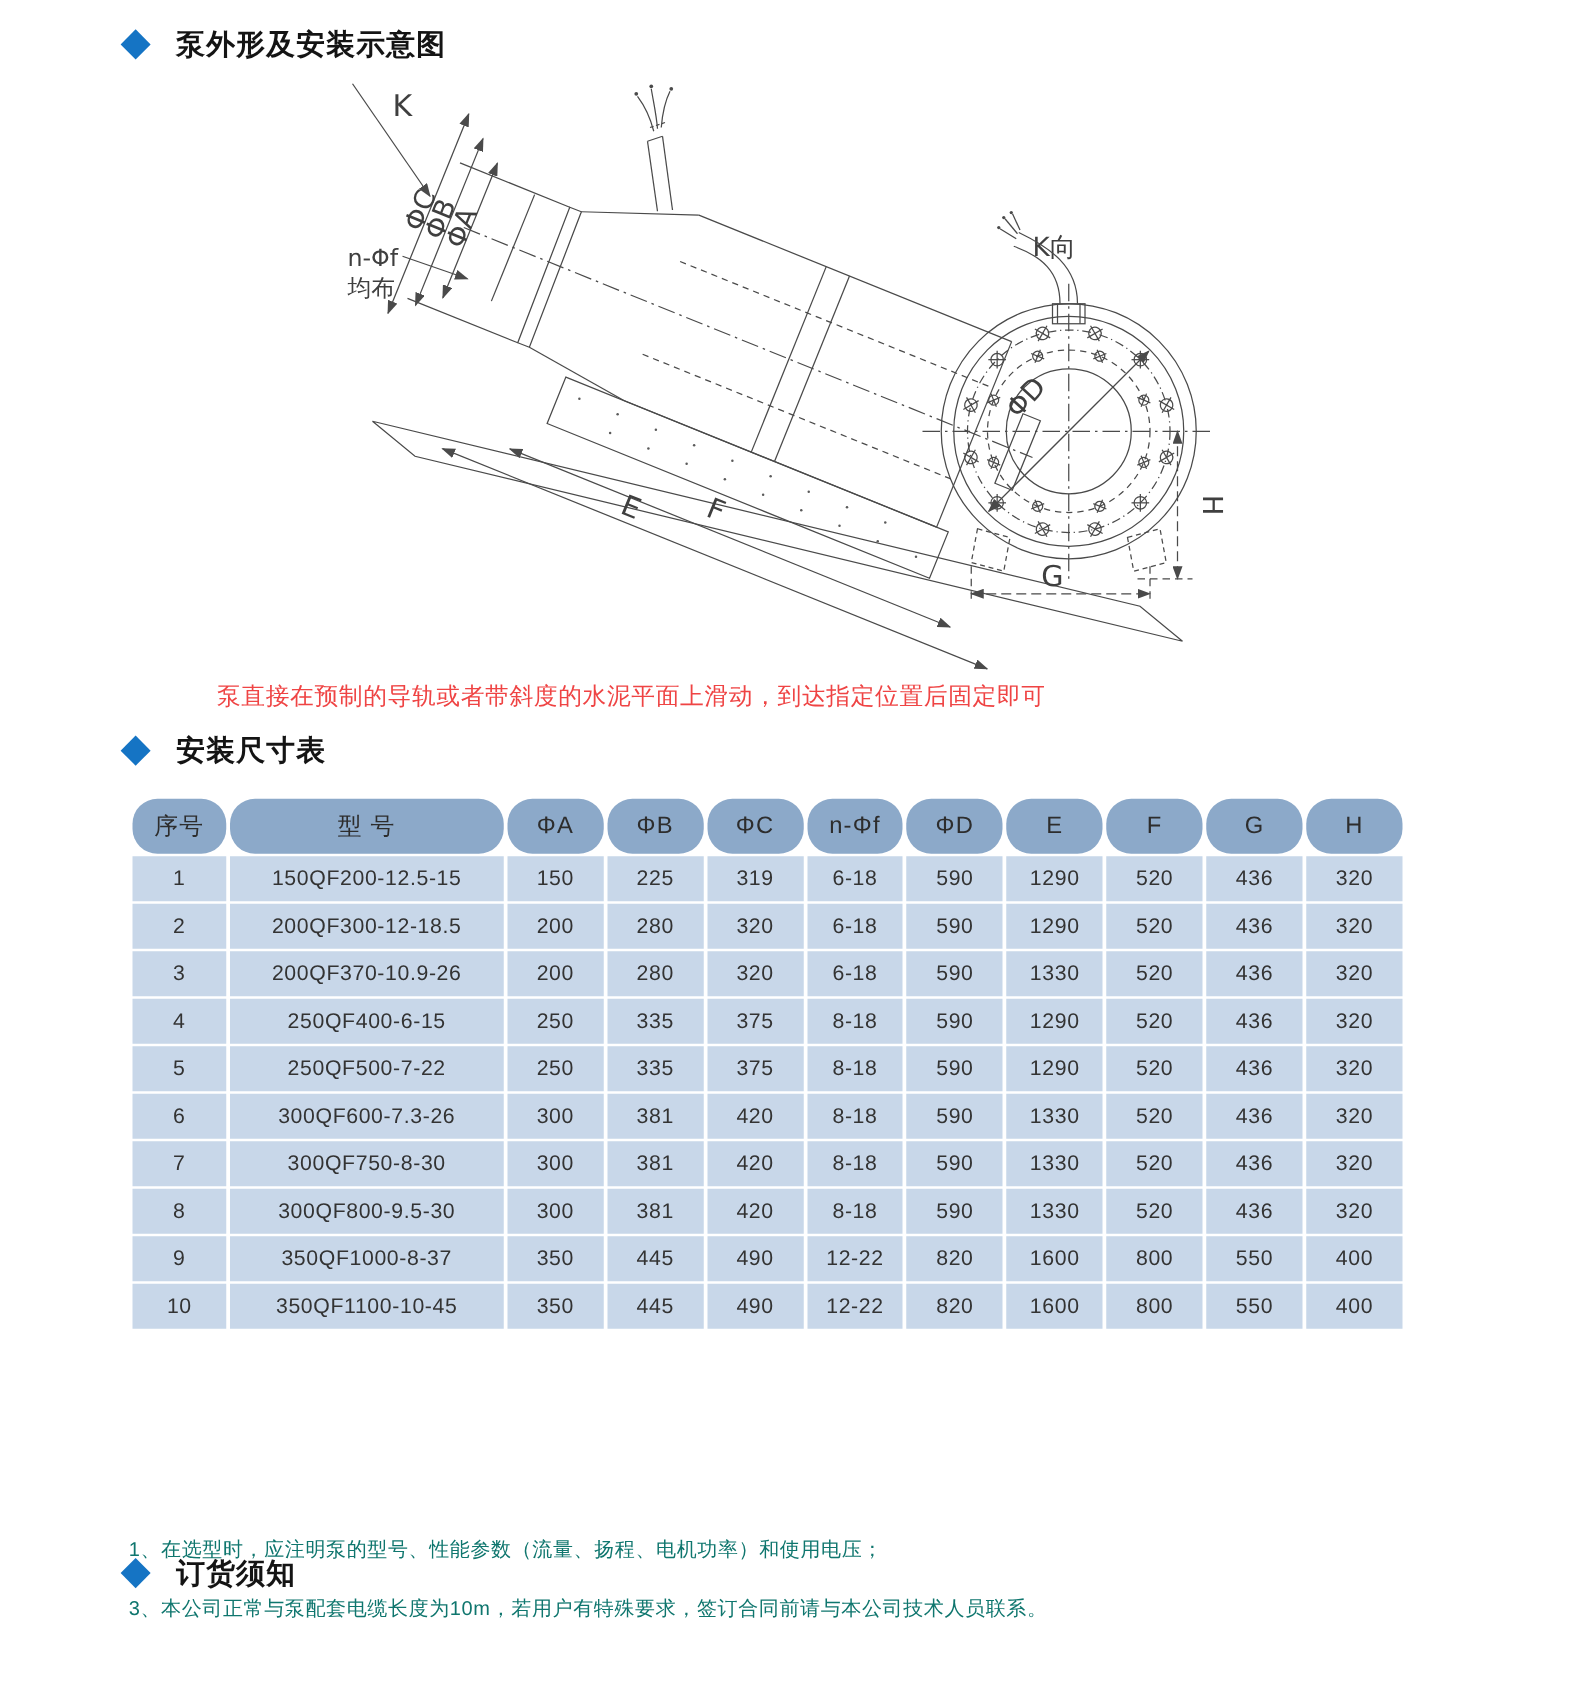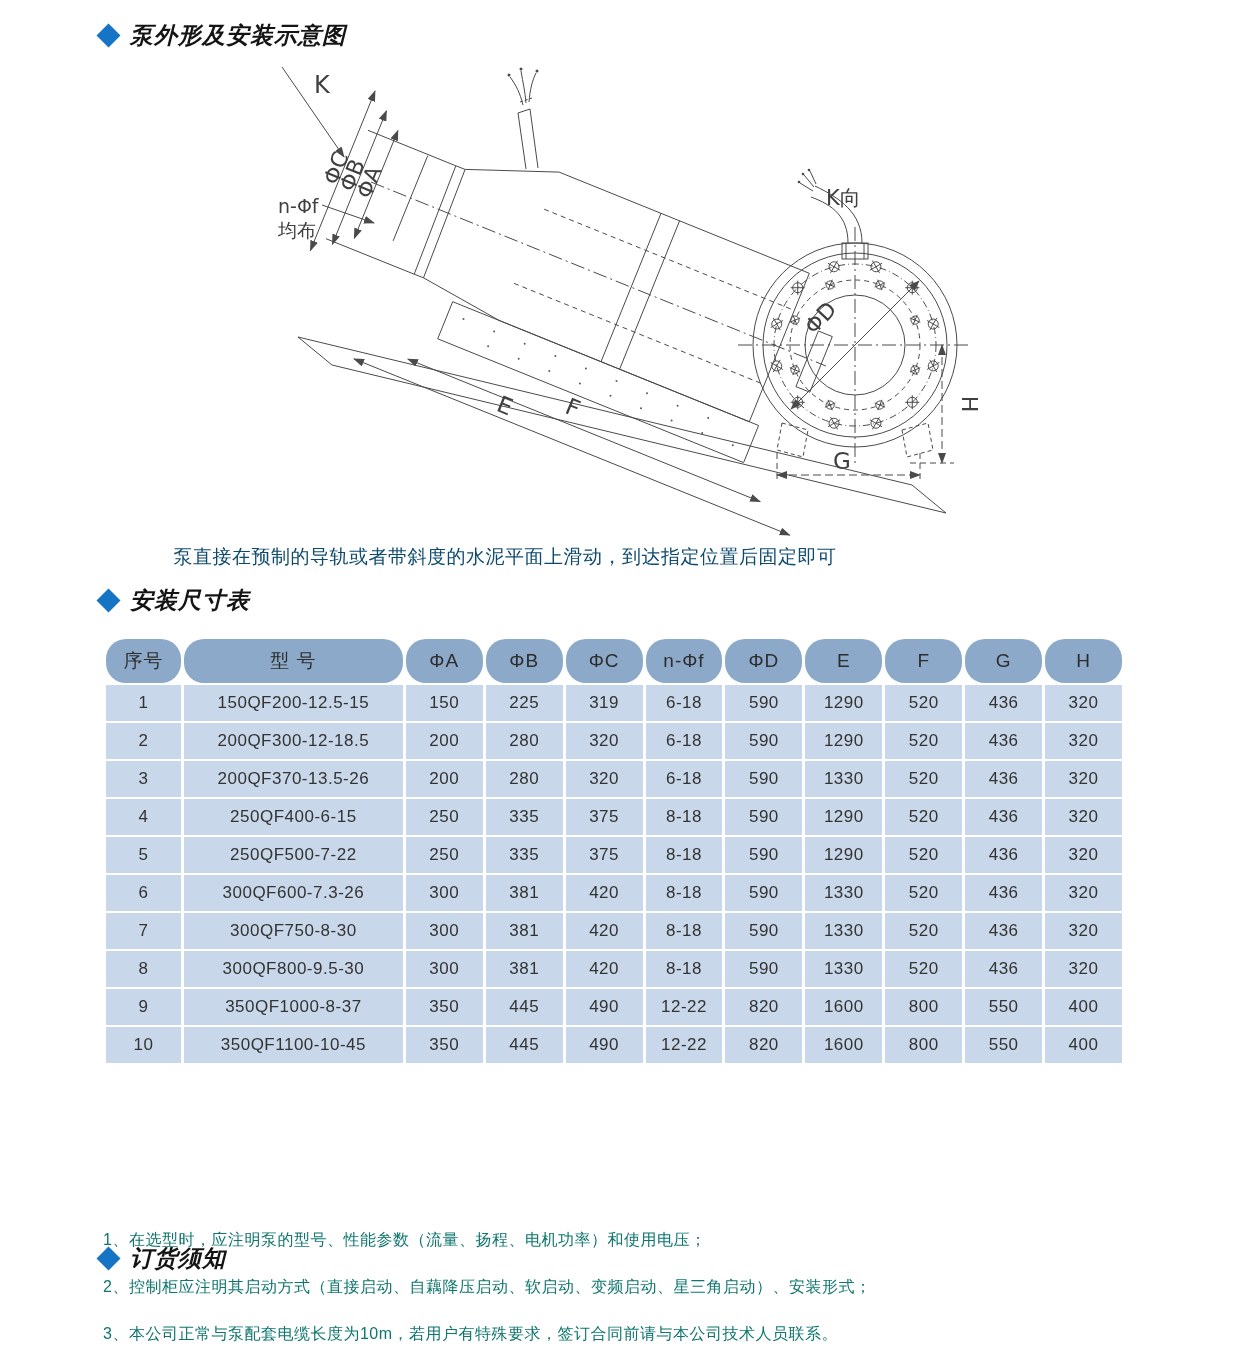--- a/index.html
+++ b/index.html
@@ -1,33 +1,33 @@
 <!DOCTYPE html>
 <html style="--accent: #1574c4; --th-bg: #8CA9C9; --td-bg: #C8D7E9;"><head>
 <meta charset="utf-8">
 <style>
   html,body{margin:0;padding:0;}
   body{
     width:1258px;height:1351px;background:#ffffff;position:relative;
     font-family:"Liberation Sans",sans-serif;overflow:hidden;
   }
-  .heading{position:absolute;left:100px;display:flex;align-items:center;gap:13px;font-style:italic;}
+  .heading{position:absolute;left:100px;display:flex;align-items:center;gap:24px;}
   .diamond{width:17px;height:17px;background:var(--accent,#1574c4);transform:rotate(45deg);flex:none;}
   .heading h2{margin:0;font-size:23px;font-weight:bold;color:#141414;letter-spacing:1px;}
   #heading-diagram{top:20px;}
   #heading-table{top:585px;}
   #heading-notes{top:1243px;}
 
   #drawing{position:absolute;left:270px;top:55px;}
   #drawing line,#drawing path,#drawing circle,#drawing polygon{vector-effect:non-scaling-stroke;}
   .sk{stroke:#4a4a4a;stroke-width:1;fill:none;}
   .sk-txt{fill:#3f3f3f;font-family:"DejaVu Sans",sans-serif;stroke:none;}
 
   #caption{position:absolute;top:544px;left:0;width:1010px;text-align:center;
-    font-size:19px;color:#0c4a6e;letter-spacing:0.5px;}
+    font-size:19px;color:#ef4444;letter-spacing:0.5px;}
 
   #dim-table{position:absolute;top:637px;left:103px;width:1022px;
     border-collapse:separate;border-spacing:3px 2px;table-layout:fixed;}
   #dim-table th{background:var(--th-bg,#8CA9C9);height:42px;font-size:19px;font-weight:normal;
     color:#2d2d2d;text-align:center;letter-spacing:1px;border-radius:20px;}
   #dim-table td{background:var(--td-bg,#C8D7E9);height:34px;font-size:17px;color:#333;
     text-align:center;letter-spacing:0.5px;}
   .c-idx{width:7.6%;} .c-model{width:22.2%;} .c-num{width:7.8%;}
 
   #notes{position:absolute;top:1230px;left:103px;width:1070px;}
@@ -260,21 +260,21 @@
         <td>320</td>
         <td>6-18</td>
         <td>590</td>
         <td>1290</td>
         <td>520</td>
         <td>436</td>
         <td>320</td>
       </tr>
       <tr>
         <td>3</td>
-        <td>200QF370-13.5-26</td>
+        <td>200QF370-10.9-26</td>
         <td>200</td>
         <td>280</td>
         <td>320</td>
         <td>6-18</td>
         <td>590</td>
         <td>1330</td>
         <td>520</td>
         <td>436</td>
         <td>320</td>
       </tr>
@@ -372,15 +372,14 @@
     </tbody>
 </table>
 
 <div class="heading" id="heading-notes">
   <span class="diamond"></span>
   <h2>订货须知</h2>
 </div>
 
 <div id="notes">
     <div class="note-item">1、在选型时，应注明泵的型号、性能参数（流量、扬程、电机功率）和使用电压；</div>
-    <div class="note-item">2、控制柜应注明其启动方式（直接启动、自藕降压启动、软启动、变频启动、星三角启动）、安装形式；</div>
     <div class="note-item">3、本公司正常与泵配套电缆长度为10m，若用户有特殊要求，签订合同前请与本公司技术人员联系。</div>
   </div>
 
 </body></html>

